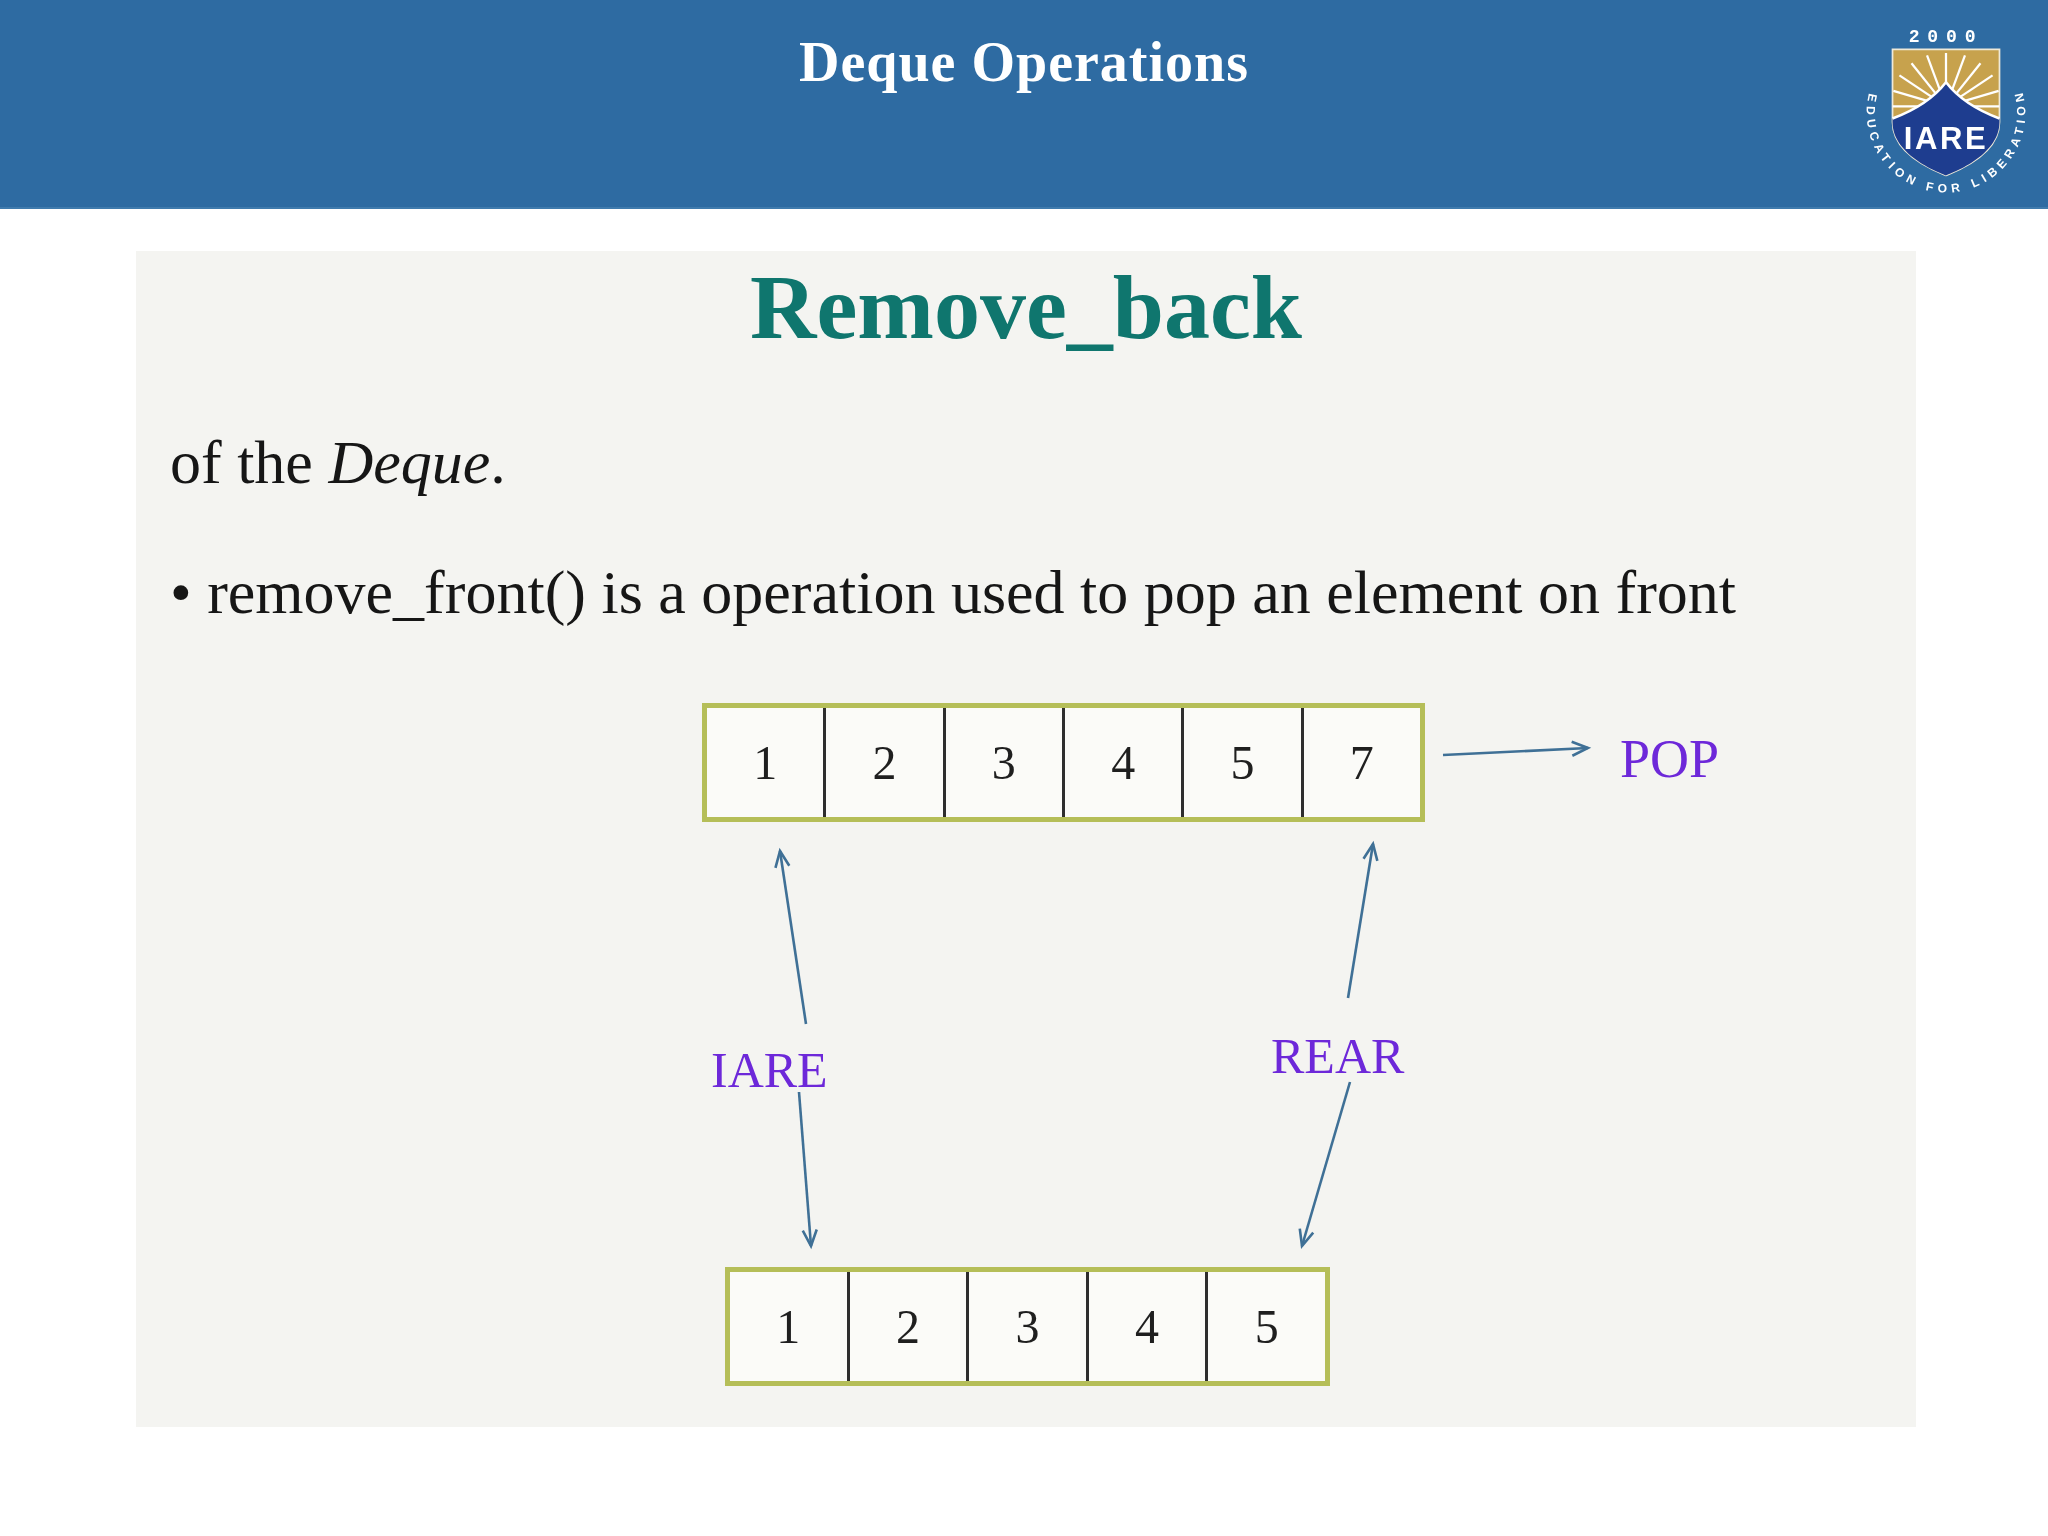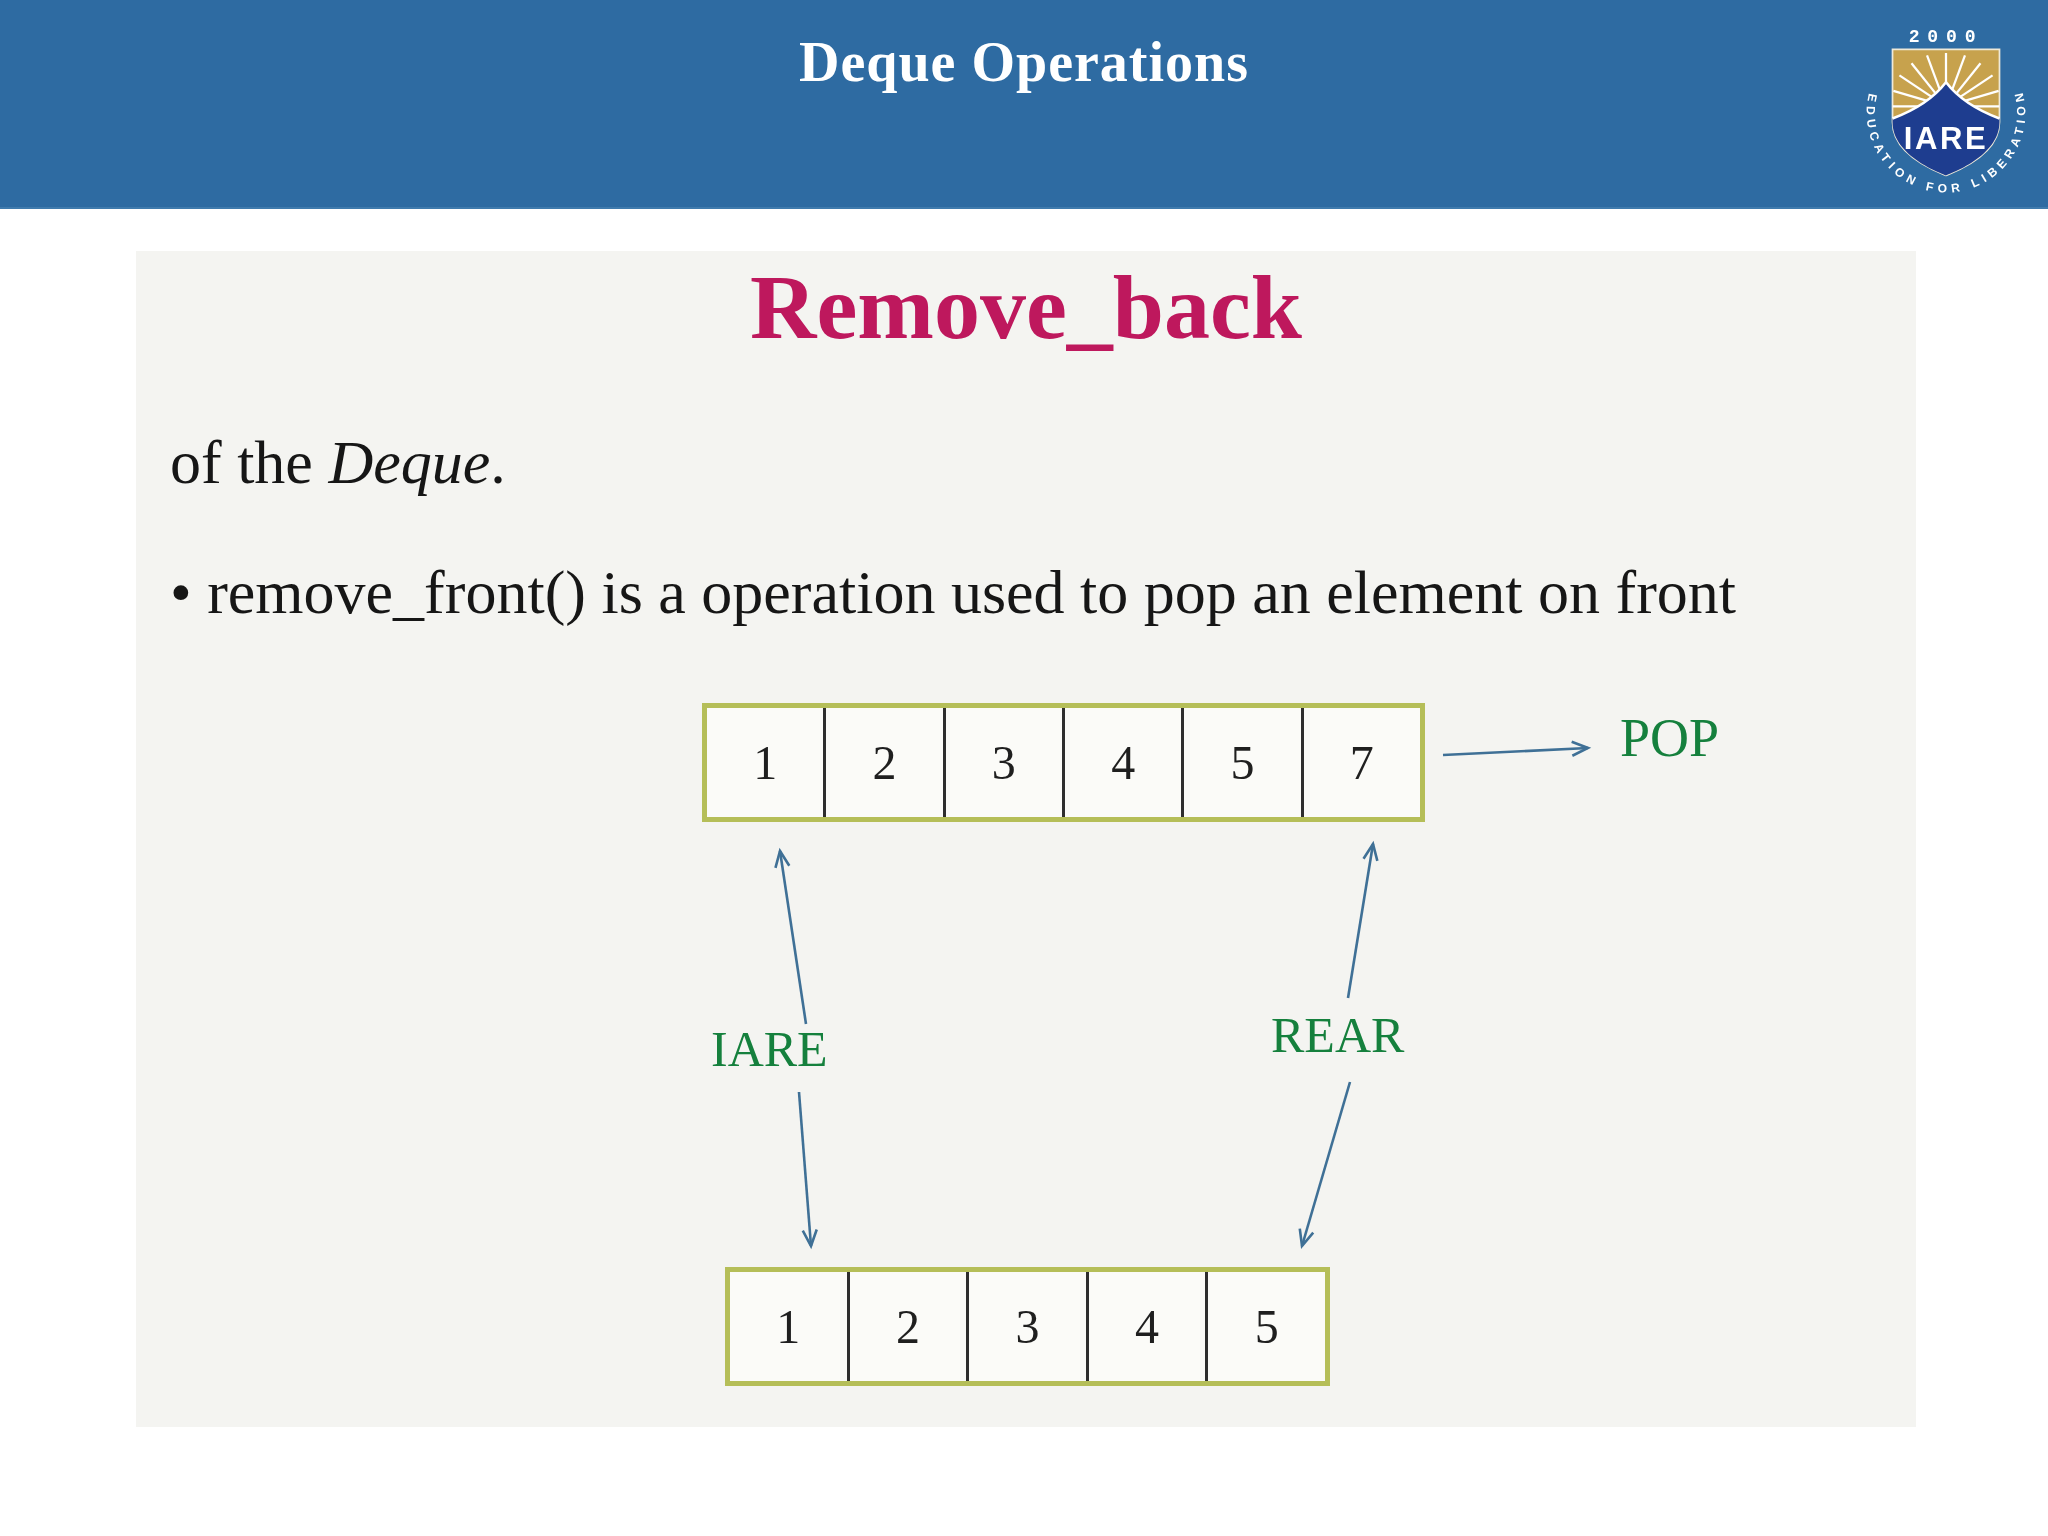--- a/index.html
+++ b/index.html
@@ -33,21 +33,21 @@
 
   
   .panel{
     position:absolute;left:136px;top:251px;width:1780px;height:1176px;
     background:#f4f4f1;
   }
   .slide-heading{
     position:absolute;left:0;top:10px;width:100%;
     text-align:center;
     font-size:92px;font-weight:bold;line-height:1;
-    color:#be185d;
+    color:#0f766e;
   }
   .bullet{
     position:absolute;left:34px;top:146px;right:26px;
     font-size:62px;line-height:2.1;
     color:#161616;
   }
   .bullet .line{display:block;}
   .italic{font-style:italic;}
 
   
@@ -63,22 +63,23 @@
   .array-box .cell{
     flex:1;
     display:flex;align-items:center;justify-content:center;
     font-size:48px;color:#1f1f1f;
     border-left:3px solid #2e2e2e;
   }
   .array-box .cell:first-child{border-left:none;}
 
   .diagram-label{
     position:absolute;
-    font-size:50px;color:#15803d;line-height:1;
+    font-size:50px;color:#6d28d9;line-height:1;
     white-space:nowrap;
+    margin-top:21px;
   }
   .label-front{left:575px;top:773px;}
   .label-rear{left:1135px;top:759px;}
   .label-pop{left:1484px;top:460px;font-size:54px;}
 
   .arrow-layer{
     position:absolute;left:0;top:0;width:1780px;height:1176px;
     pointer-events:none;
   }
 </style>

